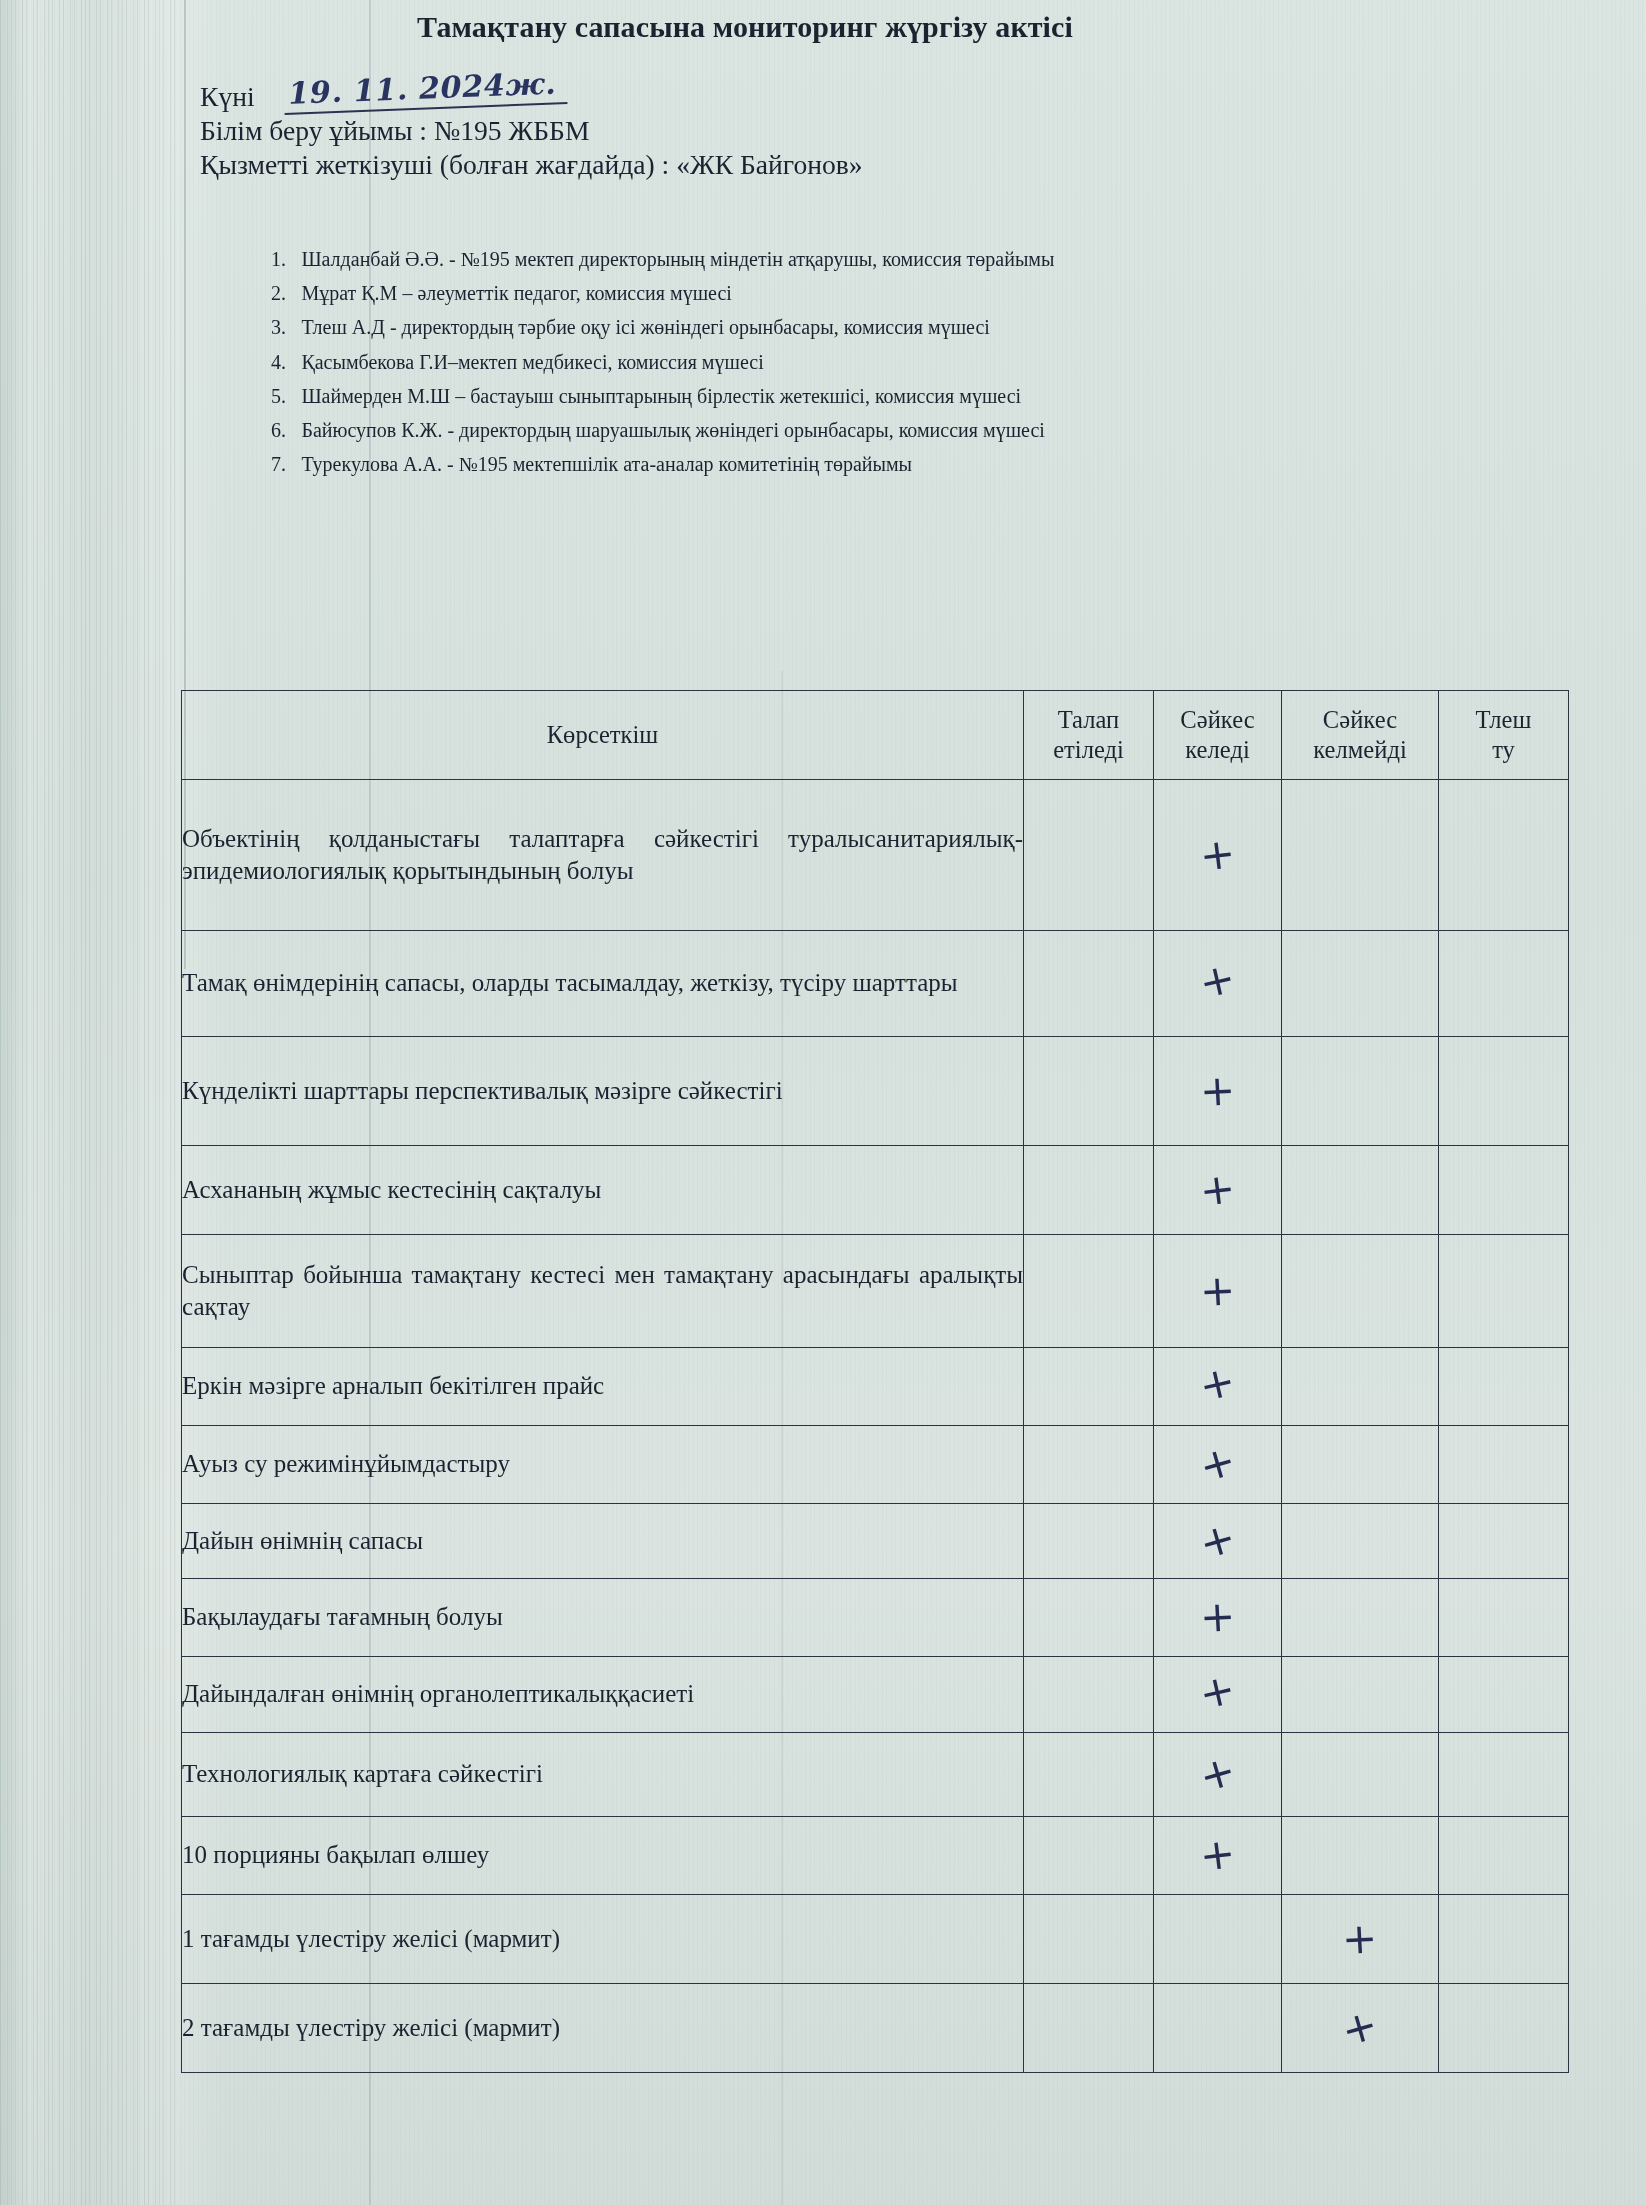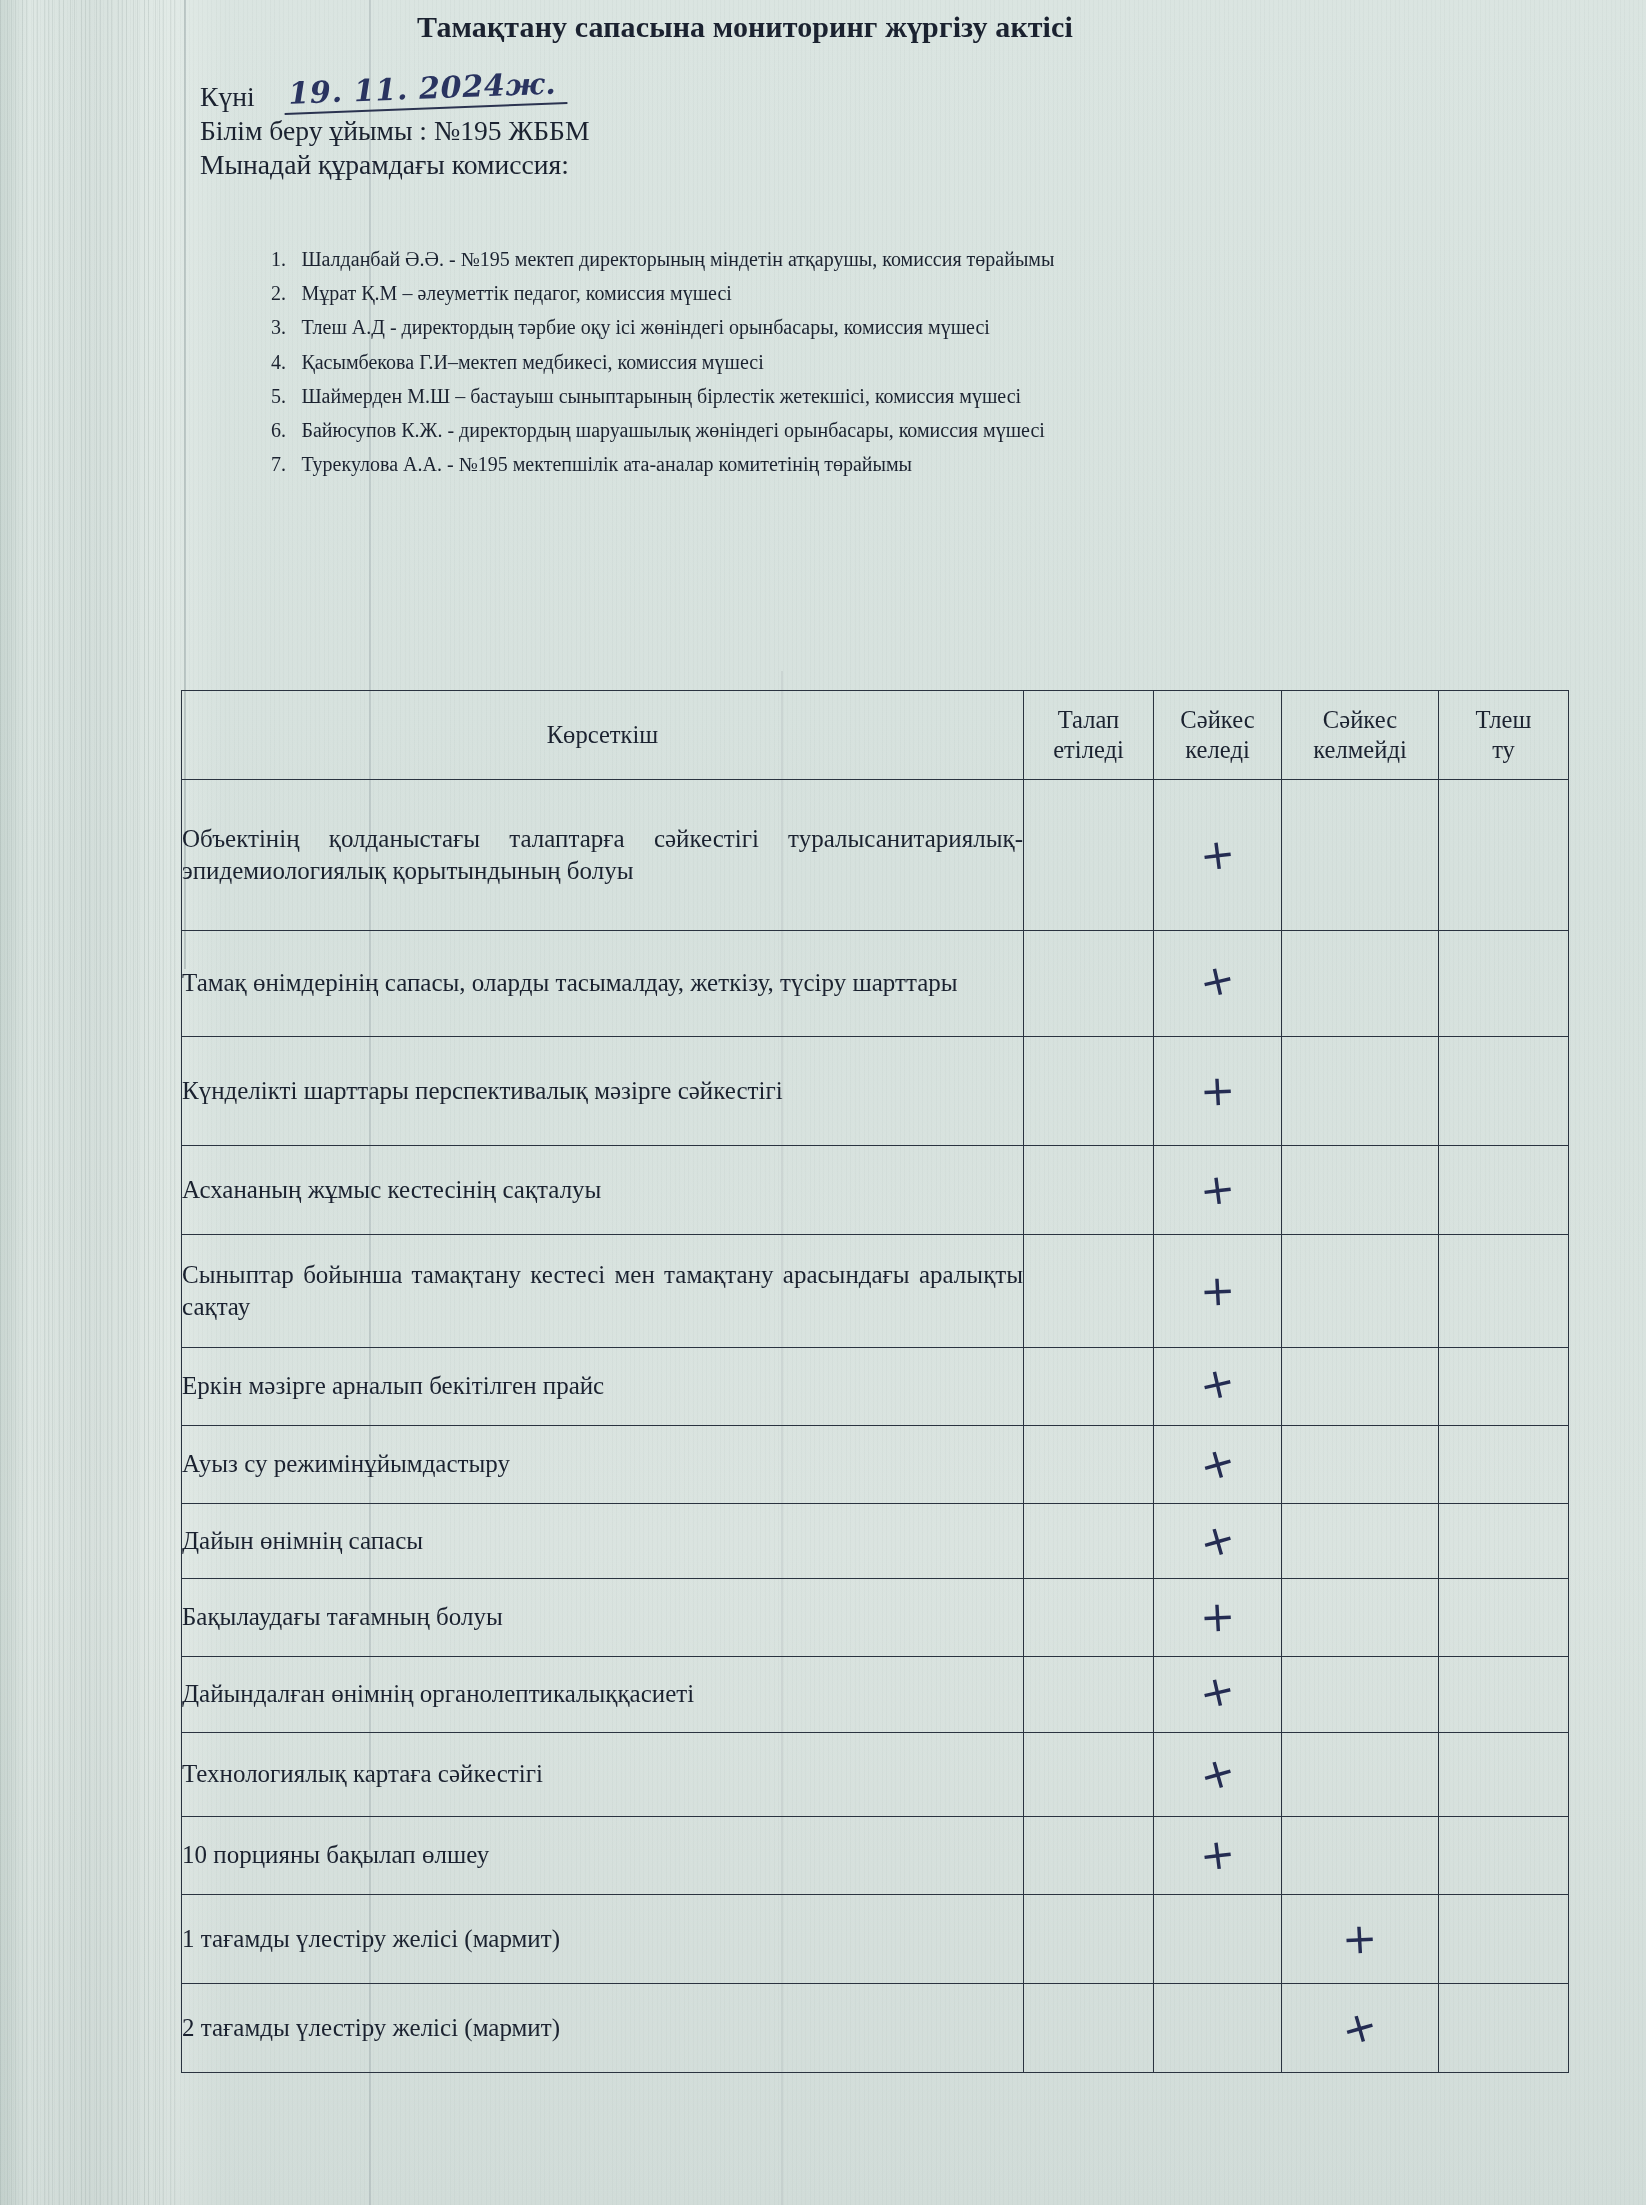--- a/index.html
+++ b/index.html
@@ -149,21 +149,21 @@
   <div class="vline-c"></div>
 
   <div class="title">Тамақтану сапасына мониторинг жүргізу актісі</div>
 
   <div class="meta">
     <div class="line date-row">
       <span>Күні</span>
       <span class="date-written">19. 11. 2024ж.</span>
     </div>
     <div class="line">Білім беру ұйымы : №195 ЖББМ</div>
-    <div class="line">Мынадай құрамдағы комиссия:</div>
+    <div class="line">Қызметті жеткізуші (болған жағдайда) : «ЖК Байгонов»</div>
   </div>
 
   <ol class="commission">
     <li>Шалданбай Ә.Ә. - №195 мектеп директорының міндетін атқарушы, комиссия төрайымы</li>
     <li>Мұрат Қ.М – әлеуметтік педагог, комиссия мүшесі</li>
     <li>Тлеш А.Д - директордың тәрбие оқу ісі жөніндегі орынбасары, комиссия мүшесі</li>
     <li>Қасымбекова Г.И–мектеп  медбикесі,  комиссия мүшесі</li>
     <li>Шаймерден М.Ш – бастауыш сыныптарының бірлестік жетекшісі, комиссия мүшесі</li>
     <li>Байюсупов К.Ж. - директордың шаруашылық жөніндегі орынбасары, комиссия мүшесі</li>
     <li>Турекулова А.А. - №195 мектепшілік ата-аналар комитетінің төрайымы</li>

